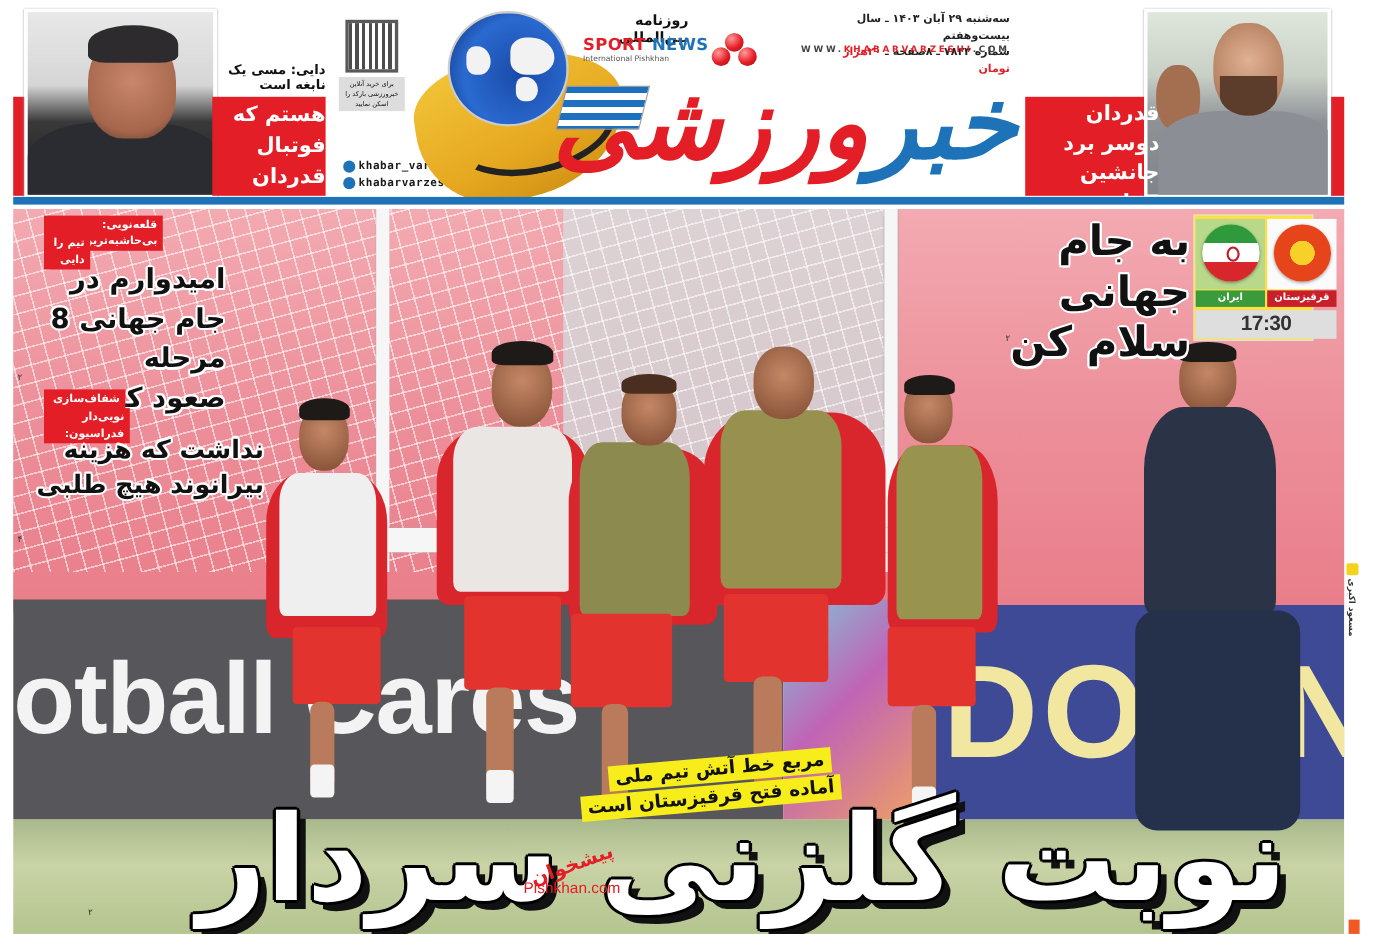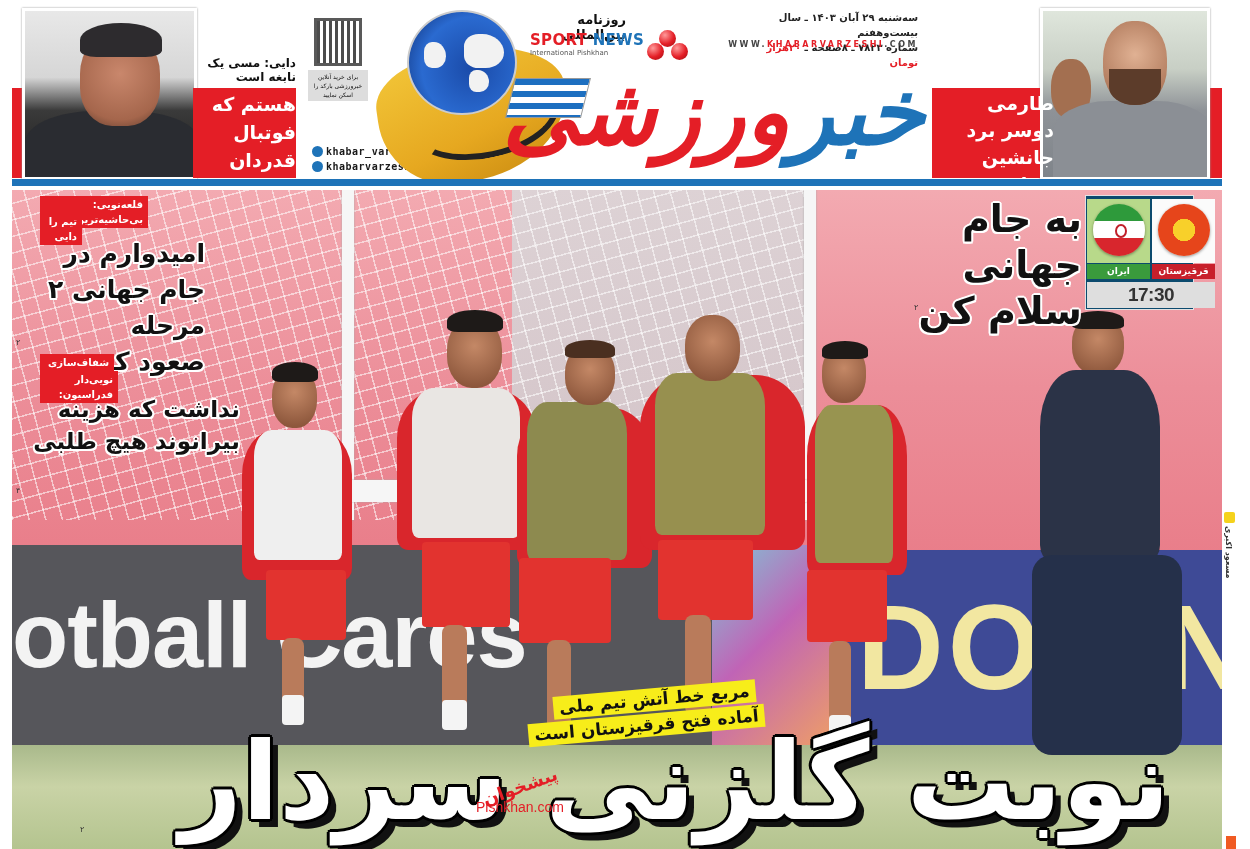--- a/index.html
+++ b/index.html
@@ -99,21 +99,21 @@
   .coach .p-shirt { background: #2b3347; }
   .coach .p-shorts { background: #25304a; }
 
   
   .kicker-red { position: absolute; background: #e41e26; color: #fff; font-size: 10px; font-weight: bold; direction: rtl; padding: 1px 5px; line-height: 15px; }
   .story-headline { position: absolute; direction: rtl; text-align: right; color: #111; font-weight: bold;
     text-shadow: 2px 0 #fff,-2px 0 #fff,0 2px #fff,0 -2px #fff,1.5px 1.5px #fff,-1.5px -1.5px #fff,1.5px -1.5px #fff,-1.5px 1.5px #fff; }
   .small-ref { position: absolute; font-size: 8px; color: #333; }
 
   
-  .scorebox { position: absolute; left: 1085px; top: 195px; width: 109px; height: 115px; background: #0c4a6e; border: 1px solid #e2e2e2; }
+  .scorebox { position: absolute; left: 1085px; top: 195px; width: 109px; height: 115px; background: #fde047; border: 1px solid #e2e2e2; }
   .flag-wrap { position: absolute; top: 3px; width: 63px; height: 64px; }
   .flag-iran-wrap { left: 1px; background: #b8d98a; }
   .flag-kg-wrap { left: 66px; background: #fbfbfb; }
   .flag-circle { position: absolute; left: 6px; top: 5px; width: 52px; height: 52px; border-radius: 50%; overflow: hidden; box-shadow: 0 1px 3px rgba(0,0,0,.4); }
   .iran-flag { background: linear-gradient(180deg,#2e9a3b 0 33%,#ffffff 33% 66%,#d8262d 66% 100%); }
   .iran-flag::after { content: ""; position: absolute; left: 22px; top: 20px; width: 8px; height: 10px; border-radius: 50%; border: 2px solid #c0202a; }
   .kg-flag { background: radial-gradient(circle at 50% 50%,#f8d02a 0 30%,#e6451b 31% 100%); }
   .team-label { position: absolute; top: 68px; width: 63px; height: 15px; color: #fff; font-size: 9px; font-weight: bold; text-align: center; line-height: 15px; direction: rtl; }
   .team-iran { left: 1px; background: #3a9b3c; }
   .team-kg { left: 66px; background: #c8202b; }
@@ -202,21 +202,21 @@
 
   <div class="teaser-right-redbar"></div>
   <div class="teaser-right-photo">
     <div class="bg-man"></div>
     <div class="shirt"></div>
     <div class="head"></div>
     <div class="beard"></div>
   </div>
   <div class="teaser-right-box"></div>
   <div class="teaser-right-headline">
-    <div>طارمی</div>
+    <div>قدردان</div>
     <div>دوسر برد</div>
     <div>جانشین بیرانوند</div>
   </div>
 
   <div class="blue-rule"></div>
 </div>
 
 <div class="main-photo">
   <div class="stands-grey"></div>
   <div class="net"></div>
@@ -285,21 +285,21 @@
     <div class="p-hair" style="left:50px;top:-4px;width:52px;height:18px;"></div>
     <div class="p-shirt" style="left:18px;top:55px;width:120px;height:190px;"></div>
     <div class="p-shorts" style="left:10px;top:240px;width:150px;height:200px;border-radius:20px;"></div>
   </div>
 </div>
 
 <div class="kicker-red" style="left:40px;top:196px;width:108px;">قلعه‌نویی: بی‌حاشیه‌ترین</div>
 <div class="kicker-red" style="left:40px;top:213px;width:42px;">تیم را دایی</div>
 <div class="story-headline" style="left:10px;top:236px;width:195px;font-size:25px;line-height:36px;">
   <div>امیدوارم در</div>
-  <div>جام جهانی ۲ مرحله</div>
+  <div>جام جهانی 8 مرحله</div>
   <div>صعود کنیم</div>
 </div>
 <div class="small-ref" style="left:16px;top:338px;">۲</div>
 
 <div class="kicker-red" style="left:40px;top:354px;width:74px;">شفاف‌سازی جالب</div>
 <div class="kicker-red" style="left:40px;top:371px;width:78px;">نویی‌دار فدراسیون:</div>
 <div class="story-headline" style="left:8px;top:393px;width:232px;font-size:23px;line-height:32px;">
   <div>نداشت که هزینه</div>
   <div>بیرانوند هیچ طلبی</div>
 </div>

